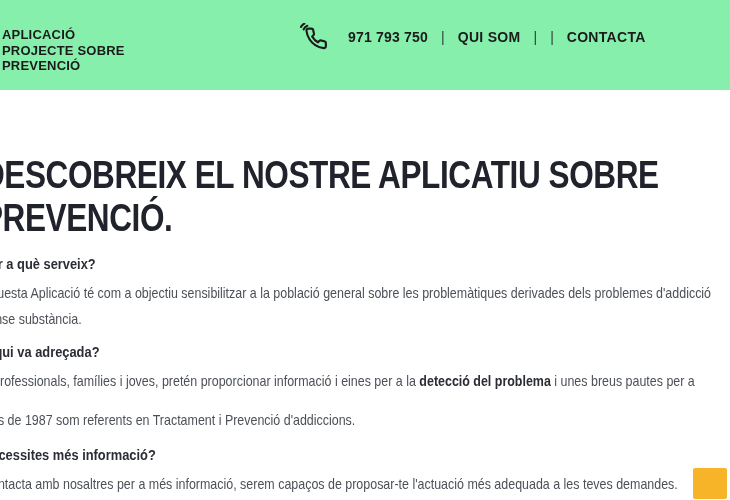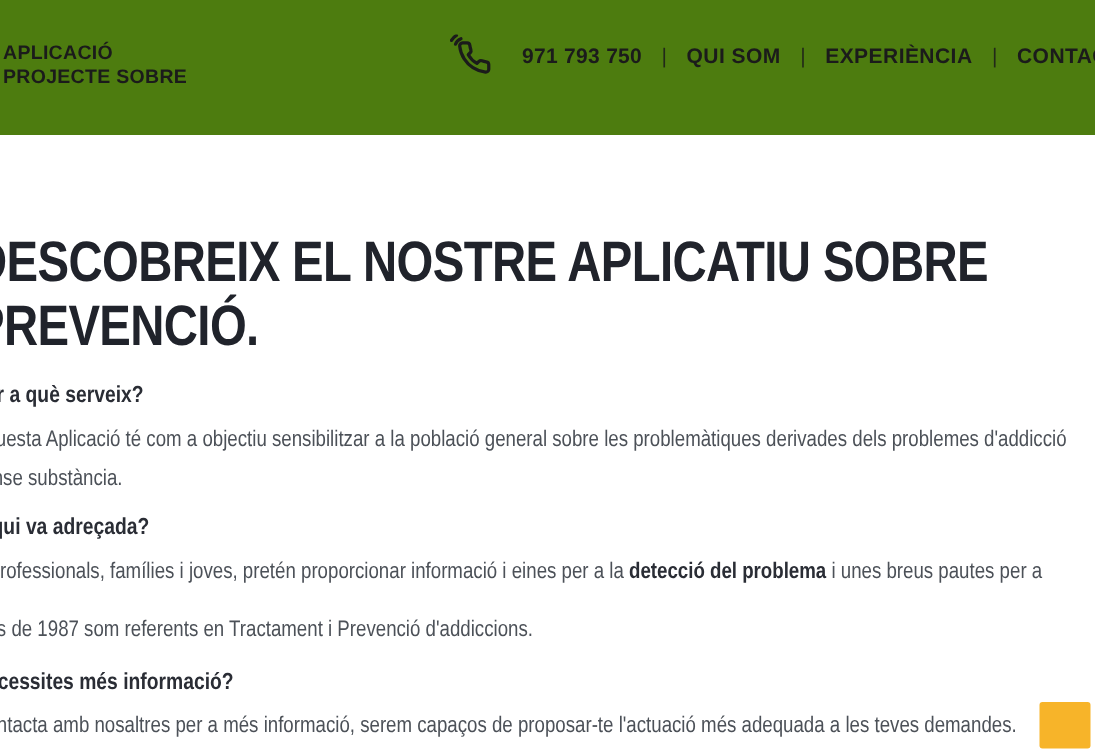--- a/index.html
+++ b/index.html
@@ -7,21 +7,21 @@
     position:relative;
     width:730px;height:500px;
     overflow:hidden;
     background:#ffffff;
     font-family:"Liberation Sans", sans-serif;
   }
   
   .header{
     position:absolute;top:0;left:0;
     width:730px;height:90px;
-    background:#4d7c0f;
+    background:#86efac;
   }
   .logo{
     position:absolute;left:2px;top:27px;
     font-size:13px;font-weight:700;line-height:15.5px;
     letter-spacing:.2px;color:#1B1B1B;cursor:pointer;
   }
   .nav{
     position:absolute;left:299px;top:20px;height:34px;
     display:flex;align-items:center;gap:13px;
     white-space:nowrap;color:#1B1B1B;
@@ -66,35 +66,35 @@
   }
 </style>
 </head>
 <body>
 
 <header class="header">
 
   <div class="logo">
     <div>APLICACIÓ</div>
     <div>PROJECTE SOBRE</div>
+    <div>PREVENCIÓ</div>
   </div>
 
   <nav class="nav">
     <span class="phone-icon-wrap">
       <svg viewBox="0 0 26 26" width="28" height="28">
         <path d="M24 18.9v2.6a1.8 1.8 0 0 1-2 1.8 17.9 17.9 0 0 1-7.8-2.8 17.6 17.6 0 0 1-5.4-5.4A17.9 17.9 0 0 1 6 7.2a1.8 1.8 0 0 1 1.8-2h2.7a1.8 1.8 0 0 1 1.8 1.6c.1.9.3 1.8.6 2.6a1.8 1.8 0 0 1-.4 1.9l-1.2 1.2a14.4 14.4 0 0 0 5.4 5.4l1.2-1.2a1.8 1.8 0 0 1 1.9-.4c.8.3 1.7.5 2.6.6a1.8 1.8 0 0 1 1.6 1.8z"></path>
         <path d="M6.8 2.6A5.6 5.6 0 0 0 3.4 6"></path>
         <path d="M4 .6A9 9 0 0 0 .9 3.6"></path>
       </svg>
     </span>
     <span class="phone-number">971 793 750</span>
     <span class="nav-sep">|</span>
     <span class="nav-link">QUI SOM</span>
     <span class="nav-sep">|</span>
-    <span class="nav-link">EXPERIÈNCIA</span>
     <span class="nav-sep">|</span>
     <span class="nav-link">CONTACTA</span>
 
   </nav>
 </header>
 
 <main class="content">
 
   <h1 class="page-title">
     <span>DESCOBREIX EL NOSTRE APLICATIU SOBRE</span><br>

